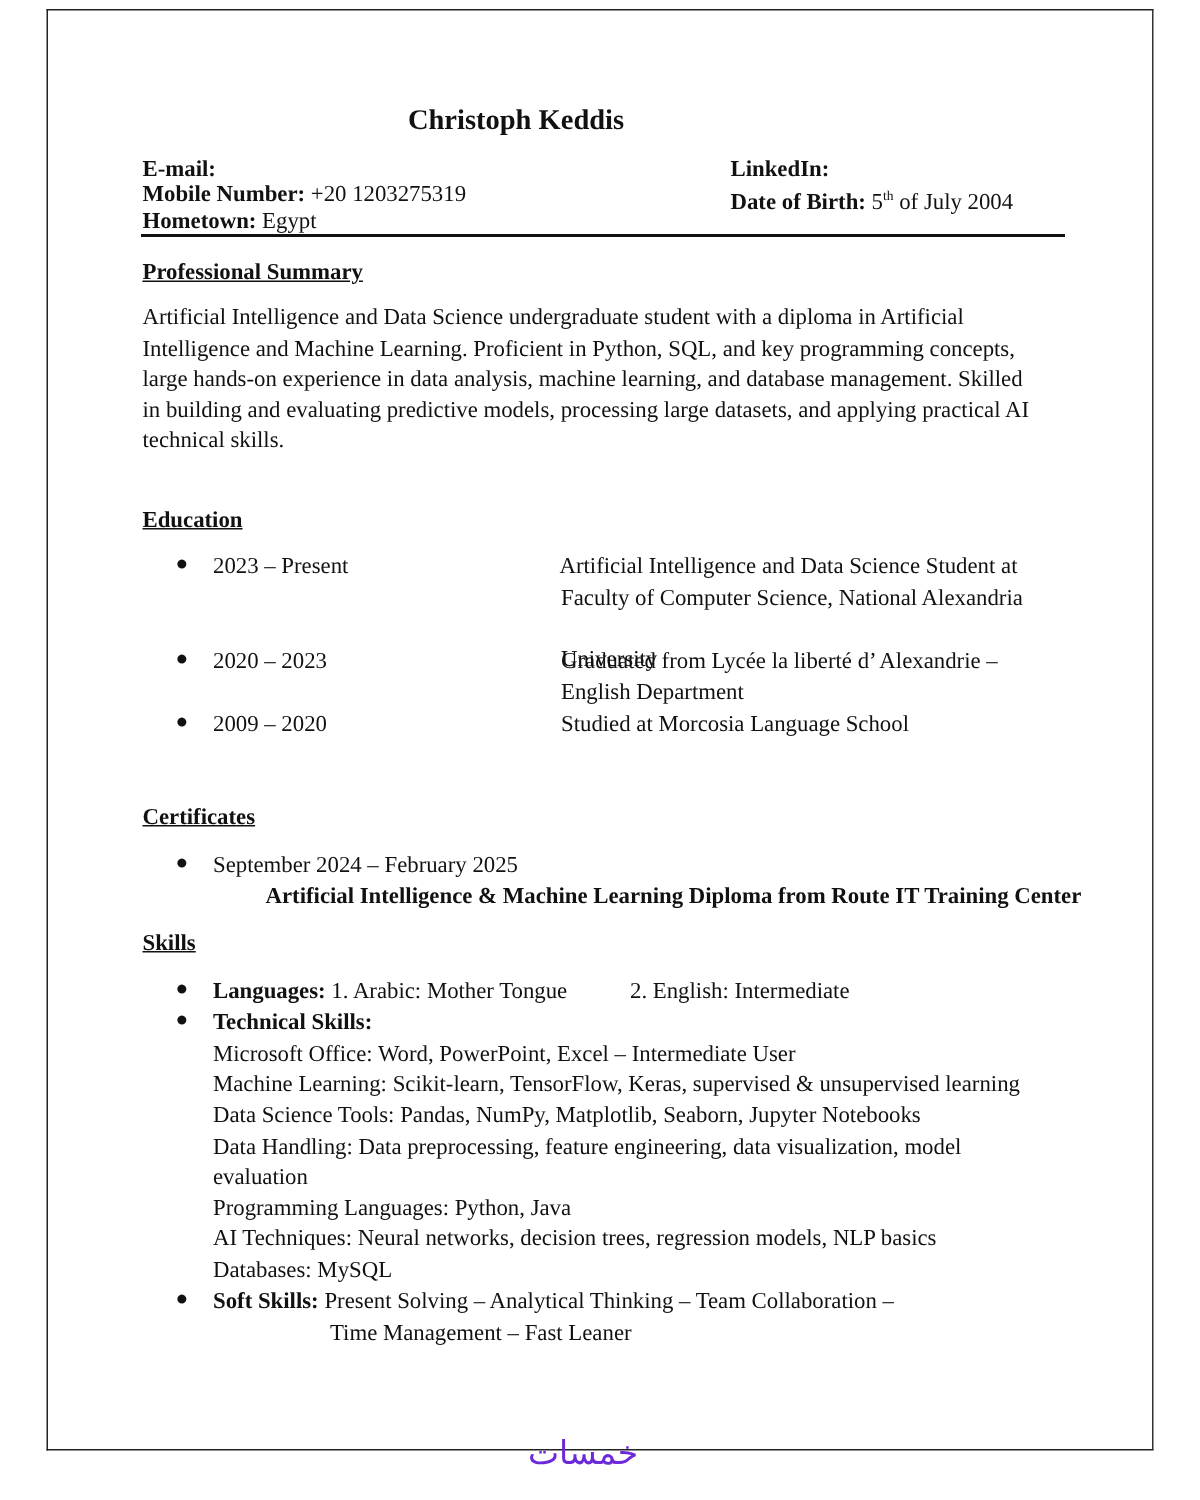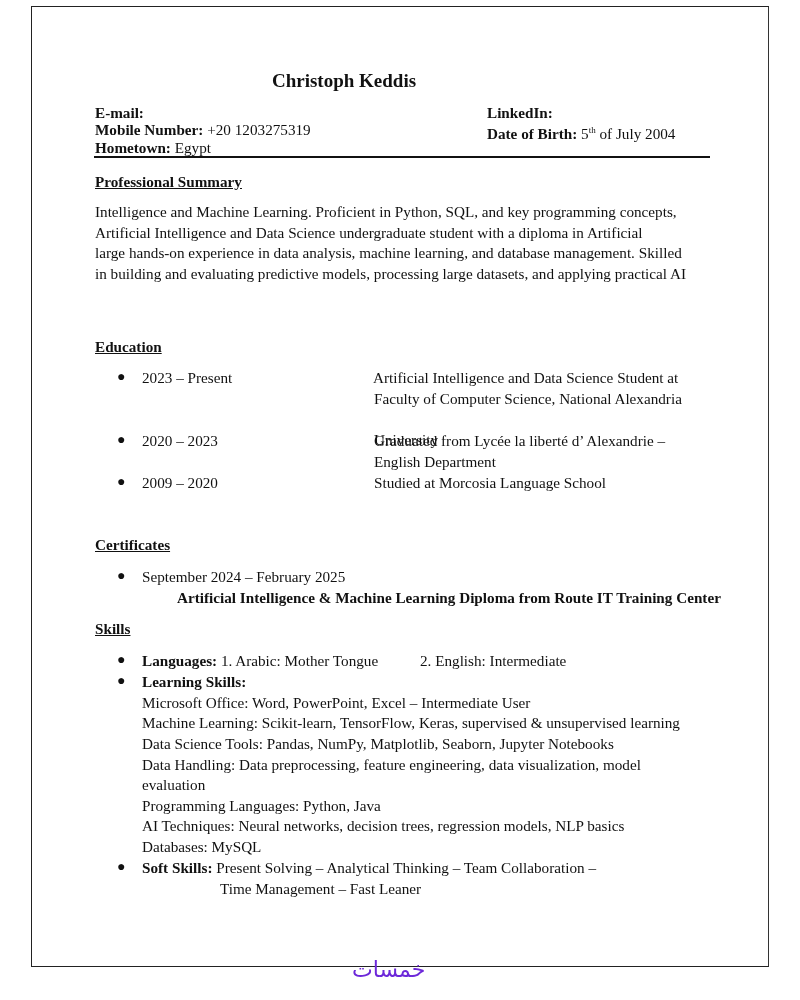--- a/index.html
+++ b/index.html
@@ -30,24 +30,25 @@
 <div class="abs" style="left:95px;top:104px;"><b>E-mail:</b><span></span></div>
 <div class="abs" style="left:487px;top:104px;"><b>LinkedIn:</b><span></span></div>
 <div class="abs" style="left:95px;top:121px;"><b>Mobile Number:</b><span> +20 1203275319</span></div>
 <div class="abs" style="left:487px;top:121px;"><b>Date of Birth:</b><span> 5</span><sup style="font-size:9px;">th</sup><span> of July 2004</span></div>
 <div class="abs" style="left:95px;top:139px;"><b>Hometown:</b><span> Egypt</span></div>
 
 <div class="rule"></div>
 
 <div class="heading" style="top:173px;">Professional Summary</div>
 <div class="para" style="top:202px;">
+  <span>Artificial Intelligence and Data Science undergraduate student with a diploma in Artificial</span>
   <span>Intelligence and Machine Learning. Proficient in Python, SQL, and key programming concepts,</span>
-  <span>Artificial Intelligence and Data Science undergraduate student with a diploma in Artificial</span>
   <span>large hands-on experience in data analysis, machine learning, and database management. Skilled</span>
   <span>in building and evaluating predictive models, processing large datasets, and applying practical AI</span>
+  <span>technical skills.</span>
 </div>
 
 <div class="heading" style="top:338px;">Education</div>
 
 <div class="bullet" style="top:369px;">●</div>
 <div class="abs" style="left:142px;top:369px;">2023 – Present</div>
 <div class="abs" style="left:373px;top:369px;">Artificial Intelligence and Data Science Student at</div>
 <div class="abs" style="left:374px;top:390px;">Faculty of Computer Science, National Alexandria</div>
 <div class="abs" style="left:374px;top:431px;">University</div>
 
@@ -65,21 +66,21 @@
 <div class="abs" style="left:142px;top:568px;">September 2024 – February 2025</div>
 <div class="abs" style="left:177px;top:589px;font-weight:bold;">Artificial Intelligence &amp; Machine Learning Diploma from Route IT Training Center</div>
 
 <div class="heading" style="top:620px;">Skills</div>
 
 <div class="bullet" style="top:652px;">●</div>
 <div class="abs" style="left:142px;top:652px;"><b>Languages:</b><span> 1. Arabic: Mother Tongue</span></div>
 <div class="abs" style="left:420px;top:652px;">2. English: Intermediate</div>
 
 <div class="bullet" style="top:673px;">●</div>
-<div class="abs" style="left:142px;top:673px;"><b>Learning Skills:</b></div>
+<div class="abs" style="left:142px;top:673px;"><b>Technical Skills:</b></div>
 <div class="abs" style="left:142px;top:694px;">Microsoft Office: Word, PowerPoint, Excel – Intermediate User</div>
 <div class="abs" style="left:142px;top:714px;">Machine Learning: Scikit-learn, TensorFlow, Keras, supervised &amp; unsupervised learning</div>
 <div class="abs" style="left:142px;top:735px;">Data Science Tools: Pandas, NumPy, Matplotlib, Seaborn, Jupyter Notebooks</div>
 <div class="abs" style="left:142px;top:756px;">Data Handling: Data preprocessing, feature engineering, data visualization, model</div>
 <div class="abs" style="left:142px;top:776px;">evaluation</div>
 <div class="abs" style="left:142px;top:797px;">Programming Languages: Python, Java</div>
 <div class="abs" style="left:142px;top:817px;">AI Techniques: Neural networks, decision trees, regression models, NLP basics</div>
 <div class="abs" style="left:142px;top:838px;">Databases: MySQL</div>
 
 <div class="bullet" style="top:859px;">●</div>

